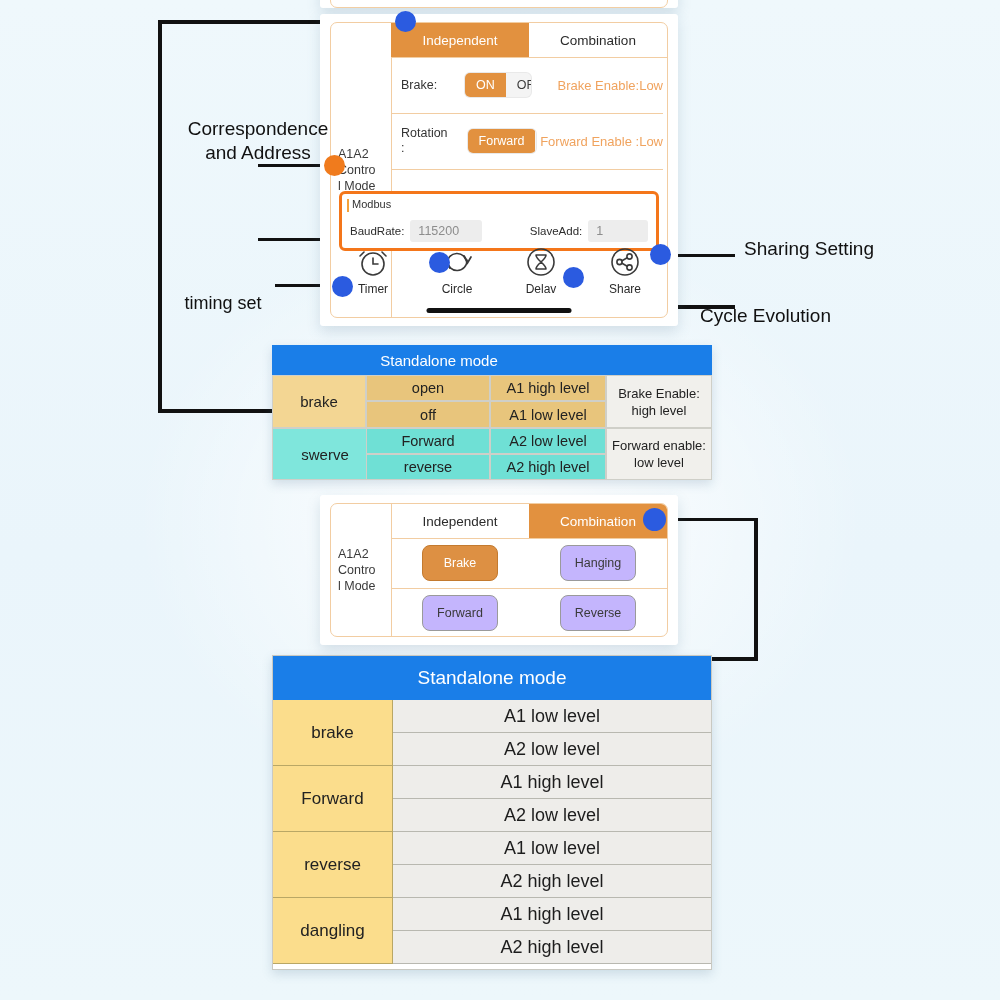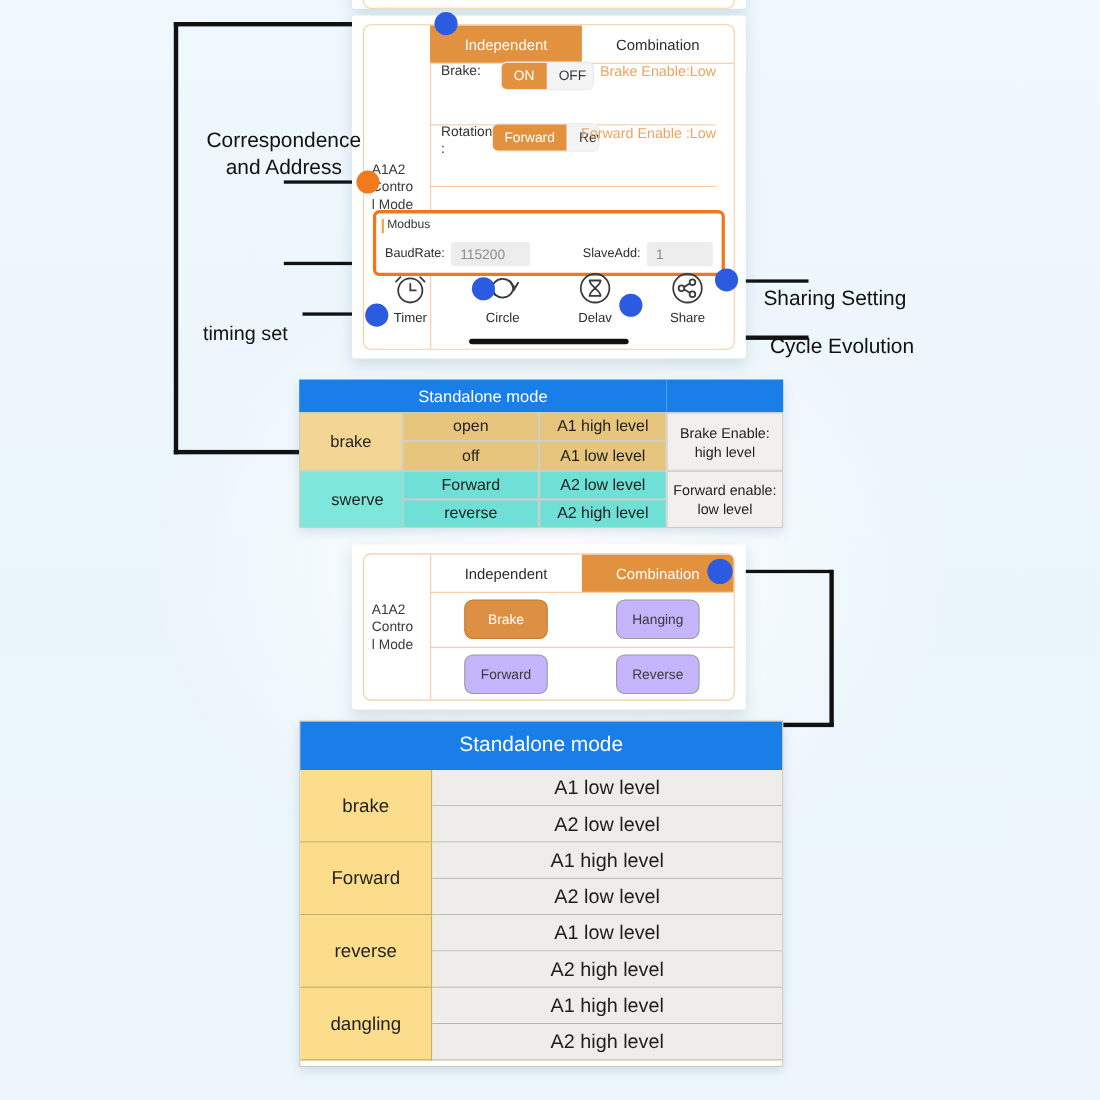--- a/index.html
+++ b/index.html
@@ -46,21 +46,21 @@
     display:block;width:46px;}
 
   .rightcol{position:absolute;left:60px;right:0;top:0;bottom:0;}
 
   .tabrow{position:absolute;left:0;right:0;top:0;height:34px;display:flex;
     border-bottom:1px solid #f2cda2;}
   .tab{flex:1;display:flex;align-items:center;justify-content:center;
     font-size:13.5px;color:#2b2b2b;}
   .tab.active{background:#e2913f;color:#fff;}
 
-  .row{position:absolute;left:0;right:16px;display:flex;align-items:flex-start;}
+  .row{position:absolute;left:0;right:4px;display:flex;align-items:center;gap:20px;}
   .row-sep{border-bottom:1px solid #f2cda2;}
   .row-label{font-size:12.5px;color:#333;margin-left:10px;width:58px;line-height:15px;}
 
   .seg{display:flex;border-radius:5px;overflow:hidden;background:#f4f4f4;
     box-shadow:0 0 0 1px #e9e9e9;}
   .seg div{font-size:12.5px;padding:5px 11px;color:#3b3b3b;}
   .seg div.on{background:#e2913f;color:#fff;}
 
   .hint{font-size:13px;color:#f0a35e;margin-left:6px;white-space:nowrap;}
   .hint.overlap{margin-left:-16px;}
@@ -318,15 +318,15 @@
 
       <div class="t-cell t2-lab" style="top:198px;height:66px;">dangling</div>
       <div class="t-cell t2-val" style="top:198px;height:33px;">A1 high level</div>
       <div class="t-cell t2-val" style="top:231px;height:33px;">A2 high level</div>
     </div>
   </div>
 
   <div class="anno" style="left:168px;top:117px;width:180px;">Correspondence
 and Address</div>
   <div class="anno" style="left:168px;top:291px;width:110px;font-size:18px;">timing set</div>
-  <div class="anno" style="left:694px;top:237px;width:180px;text-align:left;margin-top:23px;">Sharing Setting</div>
+  <div class="anno" style="left:694px;top:237px;width:180px;text-align:right;">Sharing Setting</div>
   <div class="anno" style="left:700px;top:304px;width:190px;text-align:left;">Cycle Evolution</div>
 </div>
 
 </body></html>

